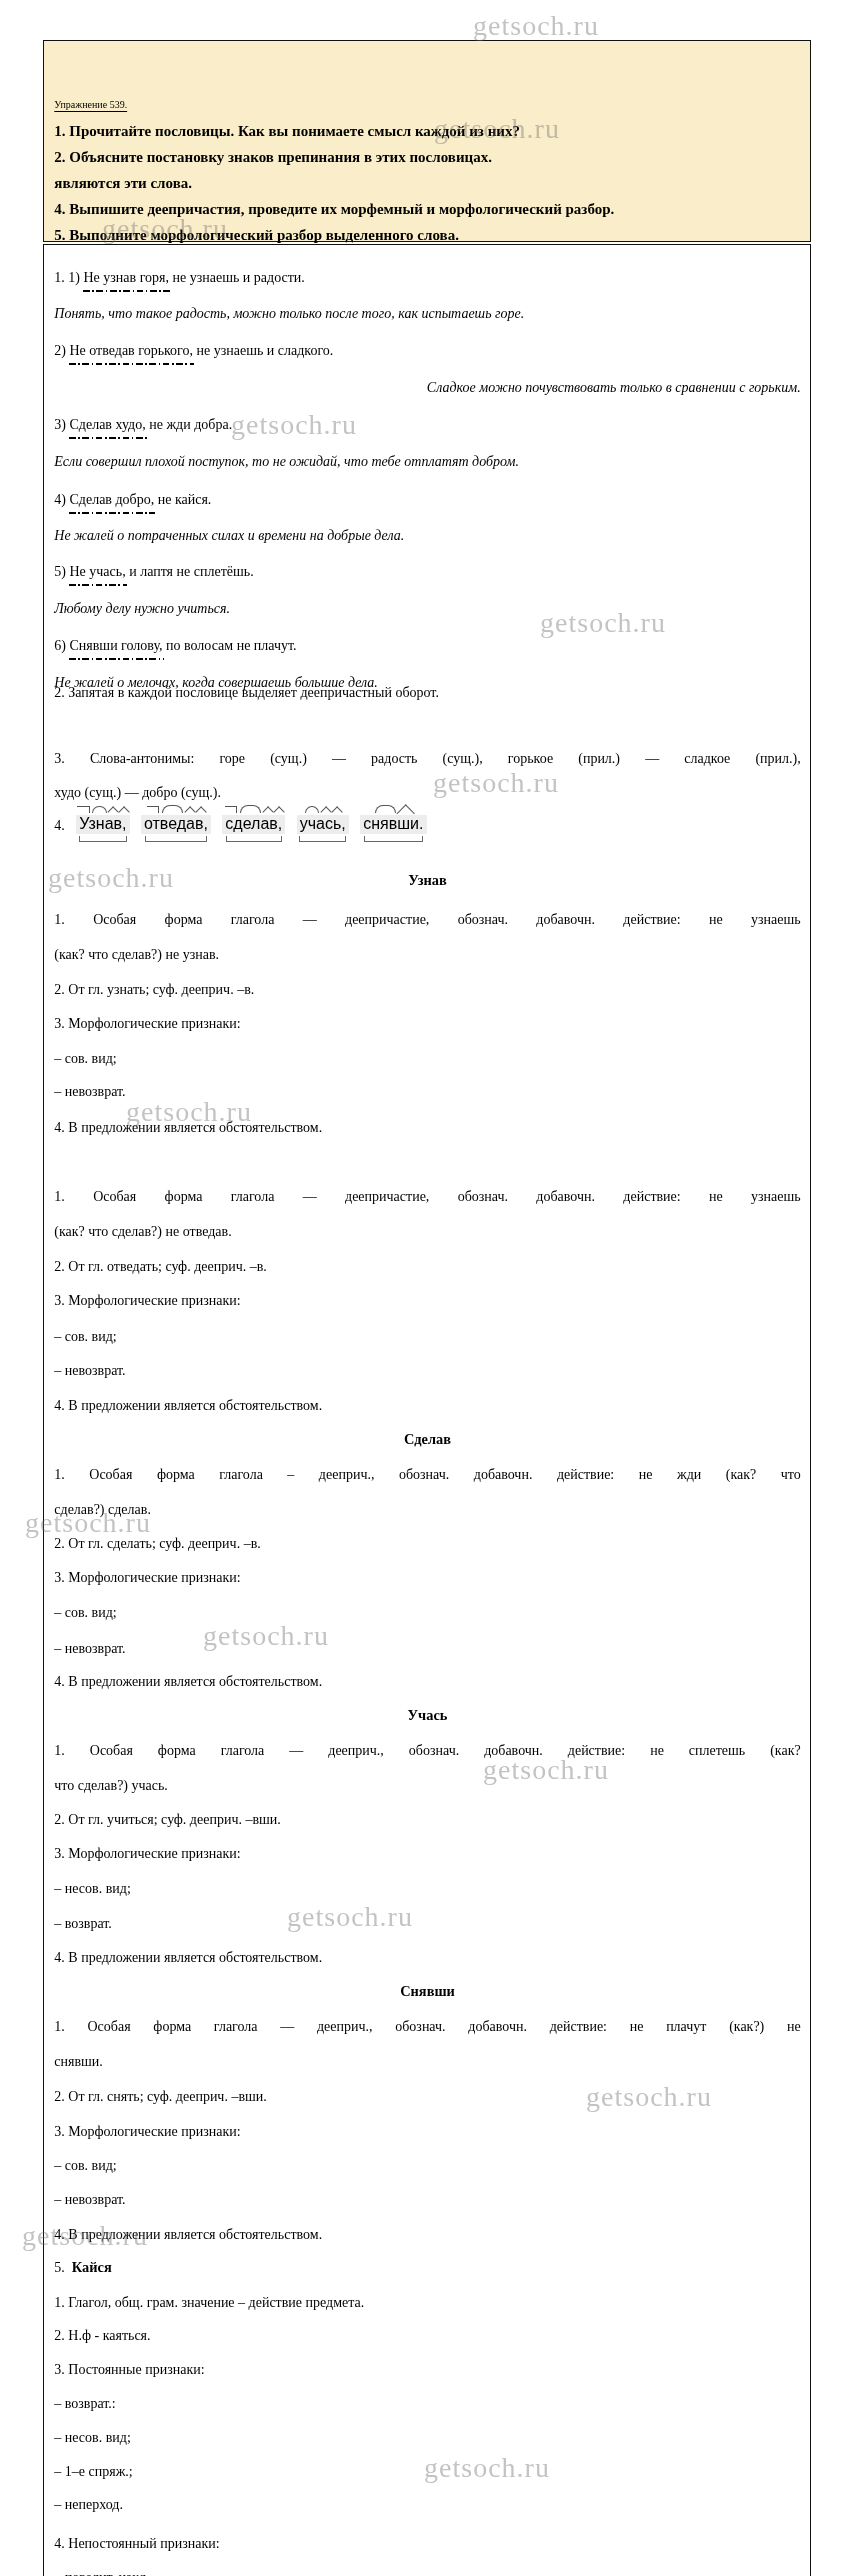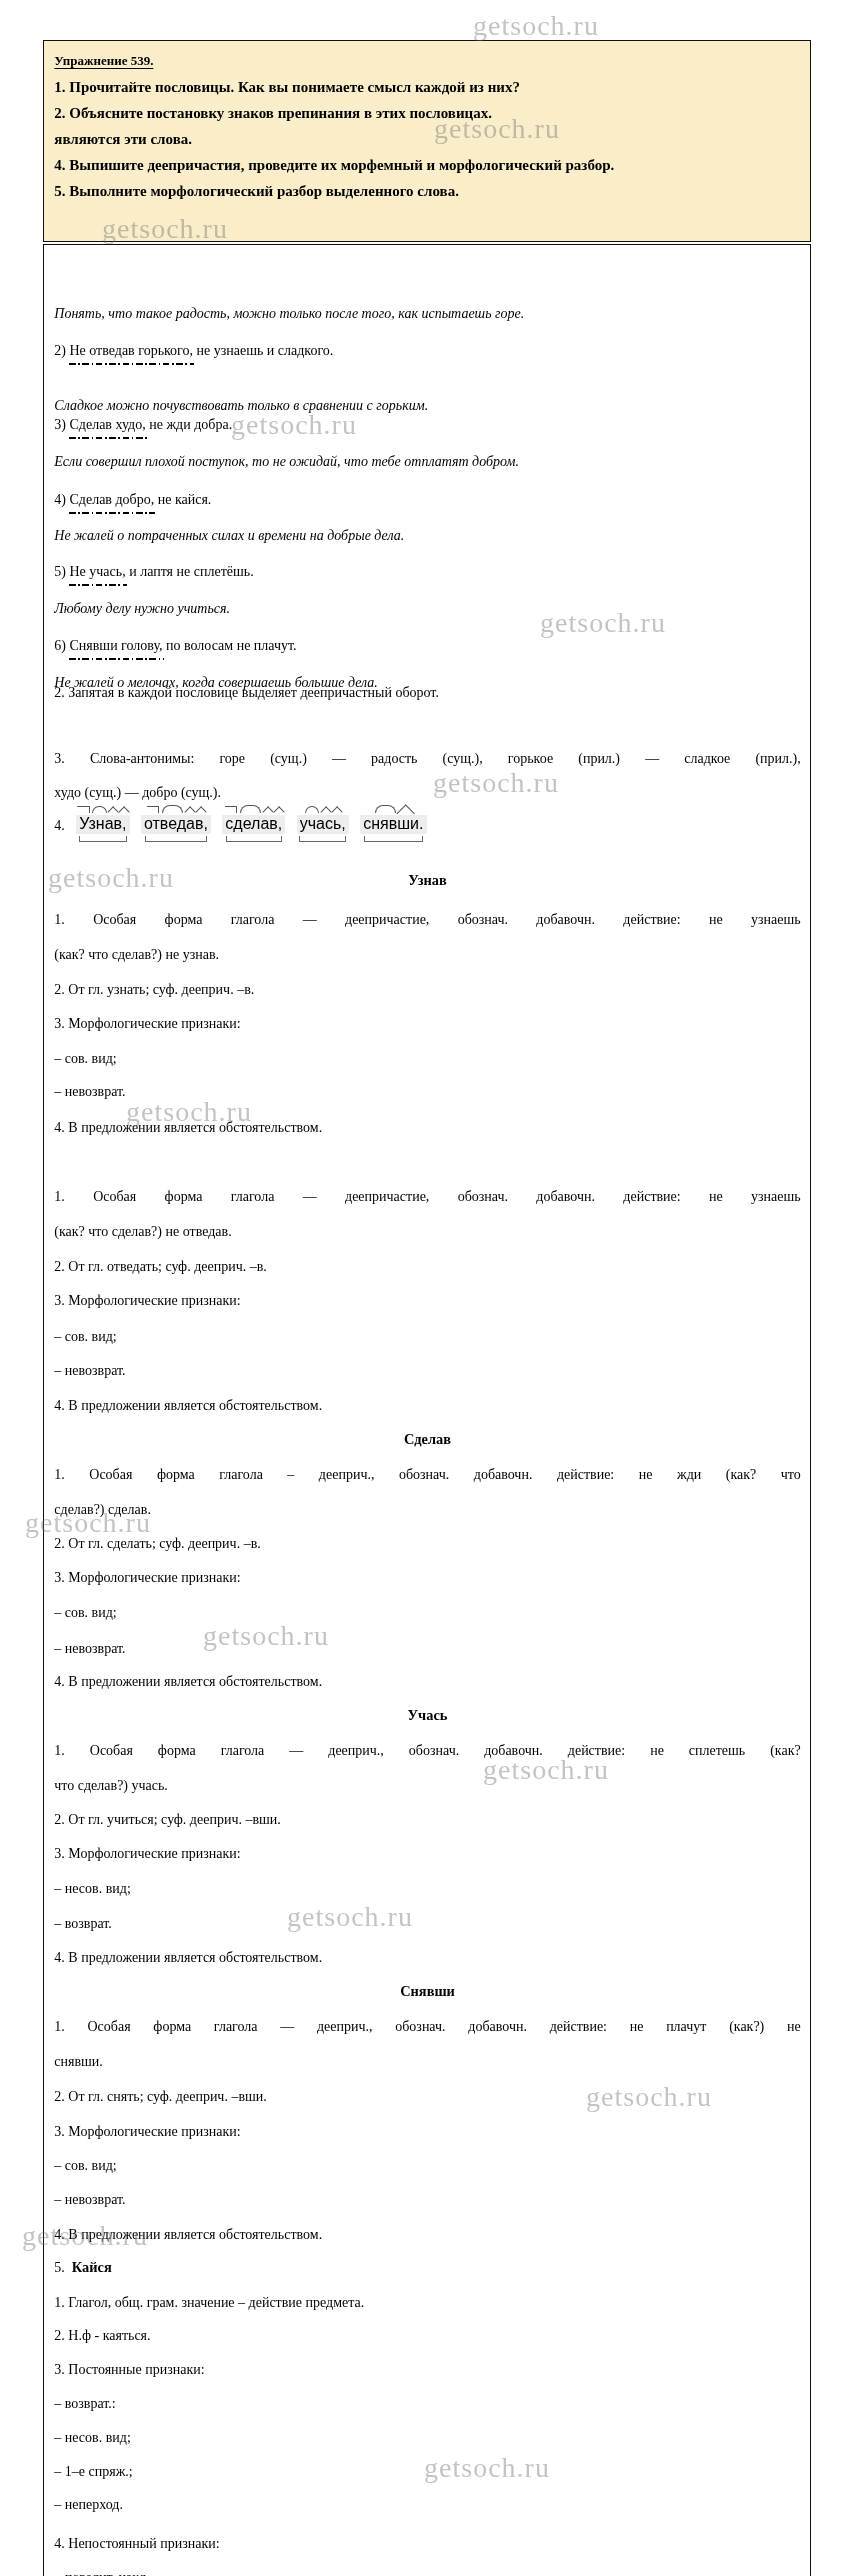--- a/index.html
+++ b/index.html
@@ -6,22 +6,22 @@
   .page{position:relative;width:853px;height:2704px;background:#fff;overflow:hidden;
         font-family:"Liberation Serif",serif;color:#000;}
   
   #wm-layer{position:absolute;inset:0;z-index:2;pointer-events:none;}
   .wm{position:absolute;transform:translate(-50%,-50%);font-size:28px;letter-spacing:1px;
       color:rgba(105,105,105,0.40);white-space:nowrap;font-family:"Liberation Serif",serif;}
   
   .ibox{position:absolute;left:43px;top:40px;width:768px;height:202px;box-sizing:border-box;
         background:#faeeca;border:1.5px solid #111;z-index:1;}
   .ibox-inner{position:relative;z-index:3;padding:7.2px 10.3px 0 10.3px;}
-  .ibox-title{font-size:13px;font-weight:bold;line-height:26px;
-              text-decoration:underline;text-underline-offset:3.1px;}
+  .ibox-title{font-size:10px;font-weight:normal;line-height:26px;
+              text-decoration:underline;text-underline-offset:3.1px;margin-top:44px;}
   .ibox-item{font-size:15px;font-weight:bold;line-height:26px;}
   .stretch{text-align:justify;text-align-last:justify;}
   
   .cbox{position:absolute;left:43px;top:244px;width:768px;height:2428px;box-sizing:border-box;
         background:#fff;border:1.5px solid #111;z-index:1;}
   #cbox-lines{position:absolute;inset:0;z-index:3;}
   .line{position:absolute;left:10.3px;right:9.3px;font-size:14px;line-height:19.6px;white-space:nowrap;}
   .it{font-style:italic;}
   .hd{font-weight:bold;font-size:14.4px;text-align:center;}
   .just{text-align:justify;text-align-last:justify;white-space:normal;}
@@ -74,23 +74,24 @@
           <div class="ibox-item">2. Объясните постановку знаков препинания в этих пословицах.</div>
           <div class="ibox-item">являются эти слова.</div>
           <div class="ibox-item">4. Выпишите деепричастия, проведите их морфемный и морфологический разбор.</div>
           <div class="ibox-item">5. Выполните морфологический разбор выделенного слова.</div>
         </div>
     </div>
   </div>
 
   <div class="cbox">
     <div id="cbox-lines">
+        <div class="line" style="top: 23px;"><span>1. 1) </span><span class="du">Не узнав горя,</span><span> не узнаешь и радости.</span></div>
         <div class="line it" style="top: 59px;">Понять, что такое радость, можно только после того, как испытаешь горе.</div>
         <div class="line" style="top: 96px;"><span>2) </span><span class="du">Не отведав горького,</span><span> не узнаешь и сладкого.</span></div>
-        <div class="line it" style="top: 151px;">Сладкое можно почувствовать только в сравнении с горьким.</div>
+        <div class="line it" style="top: 133px; text-align: right;">Сладкое можно почувствовать только в сравнении с горьким.</div>
         <div class="line" style="top: 170px;"><span>3) </span><span class="du">Сделав худо,</span><span> не жди добра.</span></div>
         <div class="line it" style="top: 207px;">Если совершил плохой поступок, то не ожидай, что тебе отплатят добром.</div>
         <div class="line" style="top: 245px;"><span>4) </span><span class="du">Сделав добро,</span><span> не кайся.</span></div>
         <div class="line it" style="top: 281px;">Не жалей о потраченных силах и времени на добрые дела.</div>
         <div class="line" style="top: 317px;"><span>5) </span><span class="du">Не учась,</span><span> и лаптя не сплетёшь.</span></div>
         <div class="line it" style="top: 354px;">Любому делу нужно учиться.</div>
         <div class="line" style="top: 391px;"><span>6) </span><span class="du">Снявши голову,</span><span> по волосам не плачут.</span></div>
         <div class="line it" style="top: 428px;">Не жалей о мелочах, когда совершаешь большие дела.</div>
         <div class="line" style="top: 438px;">2. Запятая в каждой пословице выделяет деепричастный оборот.</div>
         <div class="line just" style="top: 504px;">3. Слова-антонимы: горе (сущ.) — радость (сущ.), горькое (прил.) — сладкое (прил.),</div>

